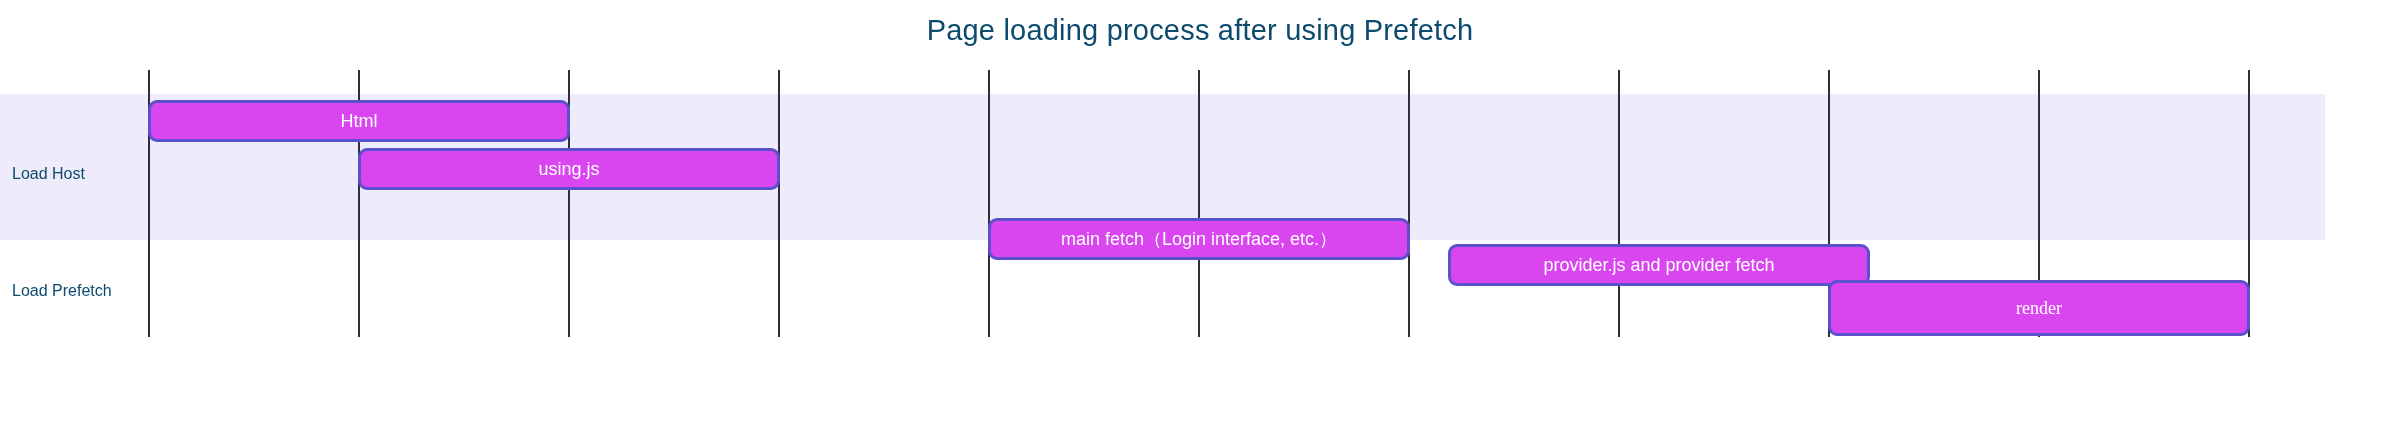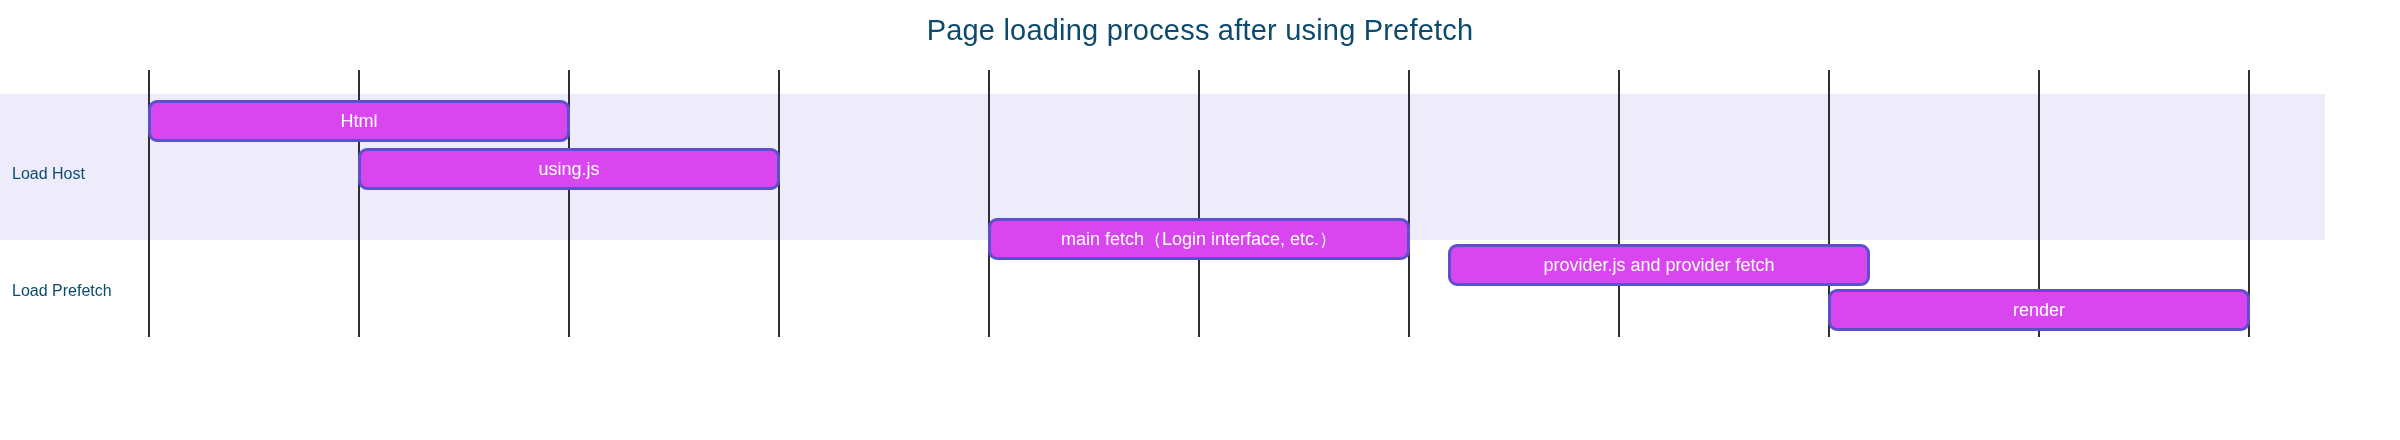--- a/index.html
+++ b/index.html
@@ -93,16 +93,16 @@
     <div class="row-label" style="left:12px; top:283px;">Load Prefetch</div>
 
     <div class="task-bar" style="left:148px; top:100px; width:422px; height:42px;">Html</div>
 
     <div class="task-bar" style="left:358px; top:148px; width:422px; height:42px;">using.js</div>
 
     <div class="task-bar" style="left:988px; top:196px; width:422px; height:42px;margin-top:22px;">main fetch（Login interface, etc.）</div>
 
     <div class="task-bar" style="left:1448px; top:244px; width:422px; height:42px;">provider.js and provider fetch</div>
 
-    <div class="task-bar" style="left:1828px; top:289px; width:422px; height:42px;">render</div>
+    <div class="task-bar" style="left:1828px; top:280px; width:422px; height:56px;font-family:Liberation Serif, serif;">render</div>
   </div>
 
 </div>
 
 </body></html>

